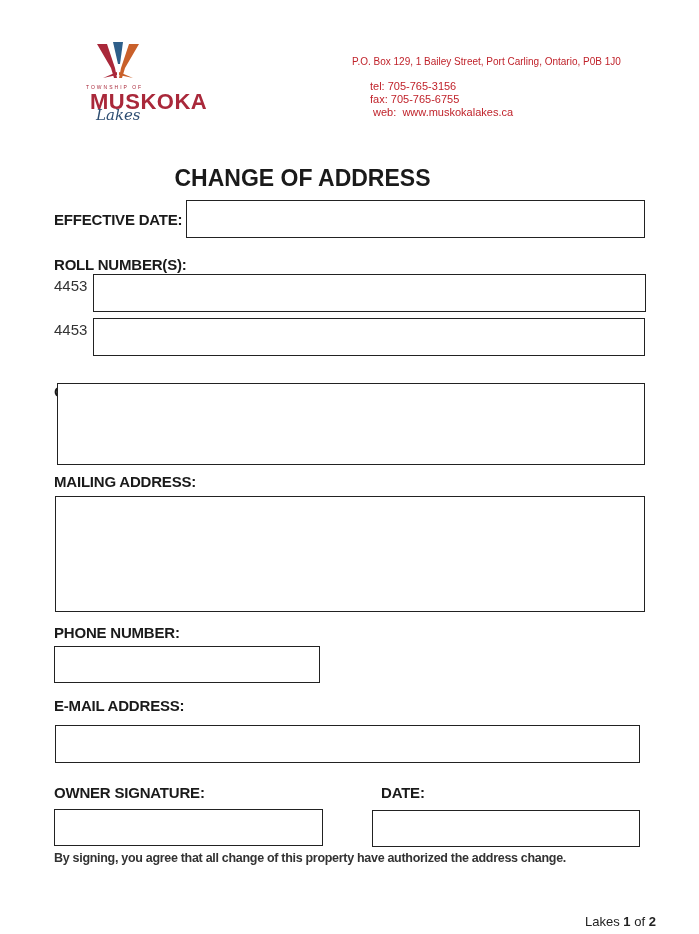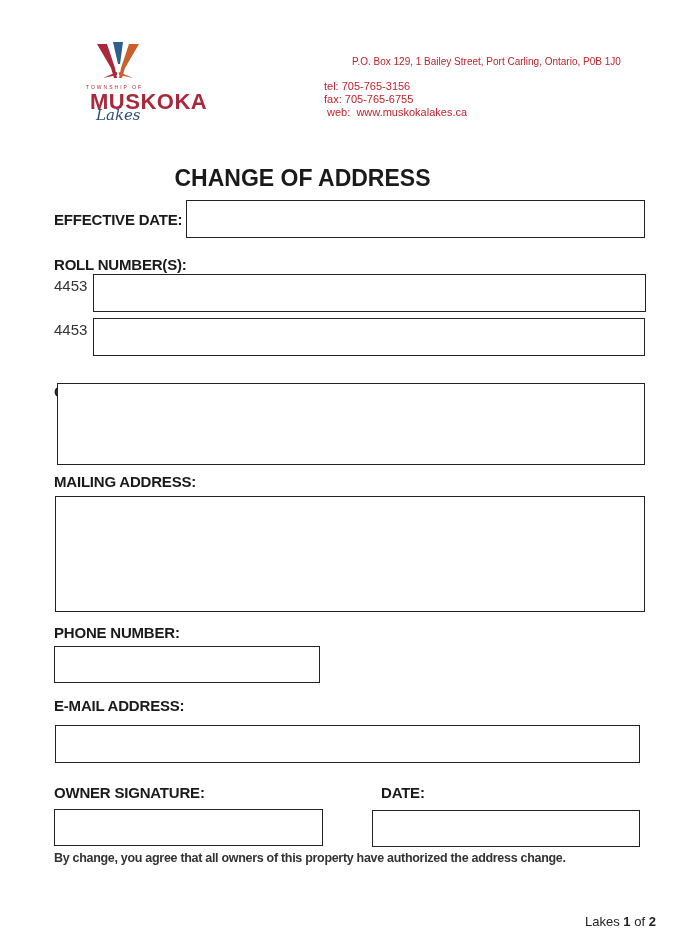--- a/index.html
+++ b/index.html
@@ -4,21 +4,21 @@
 <style>
   html, body { margin: 0; padding: 0; background: #ffffff; }
   body { width: 699px; height: 934px; position: relative; overflow: hidden;
          font-family: "Liberation Sans", "DejaVu Sans", sans-serif; color: #111; }
   .abs { position: absolute; }
   .label { font-weight: bold; font-size: 15px; color: #1a1a1a; letter-spacing: -0.2px; }
   .box { position: absolute; border: 1.3px solid #222; background: #fff; box-sizing: border-box; }
   .box input, .box textarea { width: 100%; height: 100%; border: none; outline: none; background: transparent;
          font-family: "Liberation Sans", sans-serif; font-size: 14px; padding: 4px 6px; box-sizing: border-box; resize: none; }
   .header-red { color: #c0232b; font-size: 10px; padding-left: 28px; }
-  .header-contact { color: #c0232b; font-size: 11px; line-height: 13px; }
+  .header-contact { color: #c0232b; font-size: 11px; line-height: 13px; margin-left: 46px; }
   .logo-text { color: #a9283a; font-weight: bold; font-size: 22px; letter-spacing: 0.5px; margin-left: 28px; }
   .township { color: #a9283a; font-size: 5px; letter-spacing: 2px; }
   .lakes { color: #2e4e72; font-family: "DejaVu Serif", serif; font-style: italic; font-size: 15px; }
 </style>
 </head>
 <body>
 
 <div class="abs" style="left:60px; top:42px; width:120px; height:85px;">
   <svg class="abs" style="left:33px; top:0;" width="50" height="40" viewBox="0 0 50 40">
     <path d="M4 2 L14 2 L22 26 L24 36 L21 36 L18 26 Z" fill="#a9283a"></path>
@@ -58,17 +58,17 @@
 <div class="box" style="left:54px; top:646px; width:266px; height:37px;"><input type="text" value="" style=""></div>
 
 <div class="abs label" style="left:54px; top:697px;">E-MAIL ADDRESS:</div>
 <div class="box" style="left:55px; top:725px; width:585px; height:38px;"><input type="text" value="" style=""></div>
 
 <div class="abs label" style="left:54px; top:784px;">OWNER SIGNATURE:</div>
 <div class="box" style="left:54px; top:809px; width:269px; height:37px;"><input type="text" value="" style=""></div>
 <div class="abs label" style="left:373px; top:784px;margin-left:8px;">DATE:</div>
 <div class="box" style="left:372px; top:810px; width:268px; height:37px;"><input type="text" value="" style=""></div>
 
-<div class="abs" style="left:54px; top:851px; font-size:12.5px; font-weight:bold; color:#333; letter-spacing:-0.3px;">By change, you agree that all owners of this property have authorized the address change.</div>
+<div class="abs" style="left:54px; top:851px; font-size:12.5px; font-weight:bold; color:#333; letter-spacing:-0.3px;">By signing, you agree that all change of this property have authorized the address change.</div>
 
 <div class="abs" style="left:585px; top:914px; font-size:13px; color:#222;">
   <span style="white-space:pre;">Lakes </span><b>1</b><span style="white-space:pre;"> of </span><b>2</b>
 </div>
 
 </body></html>

